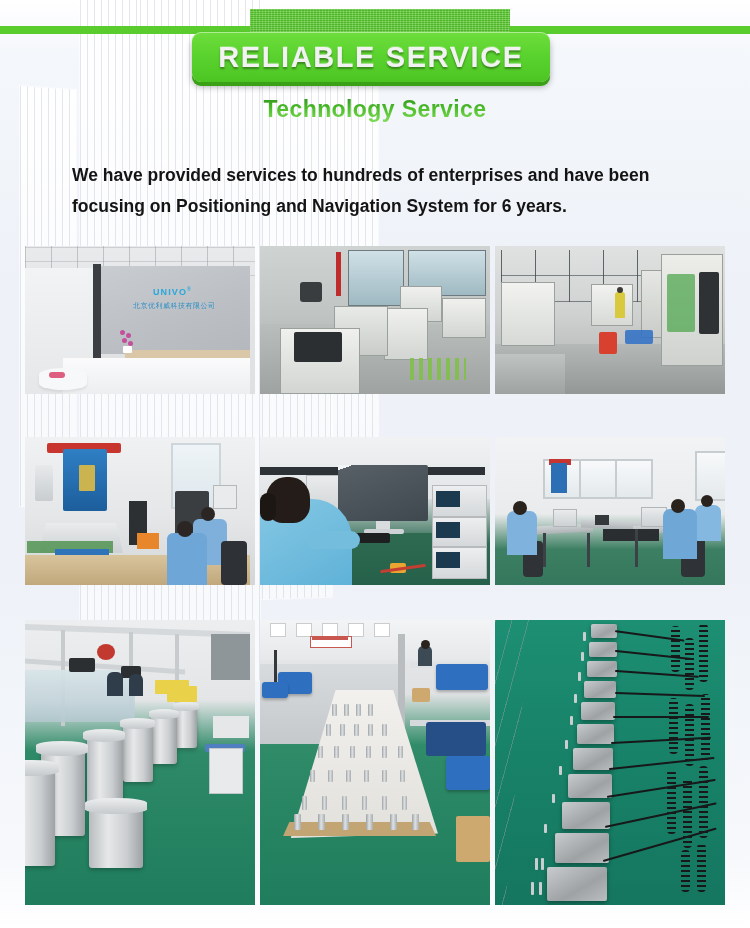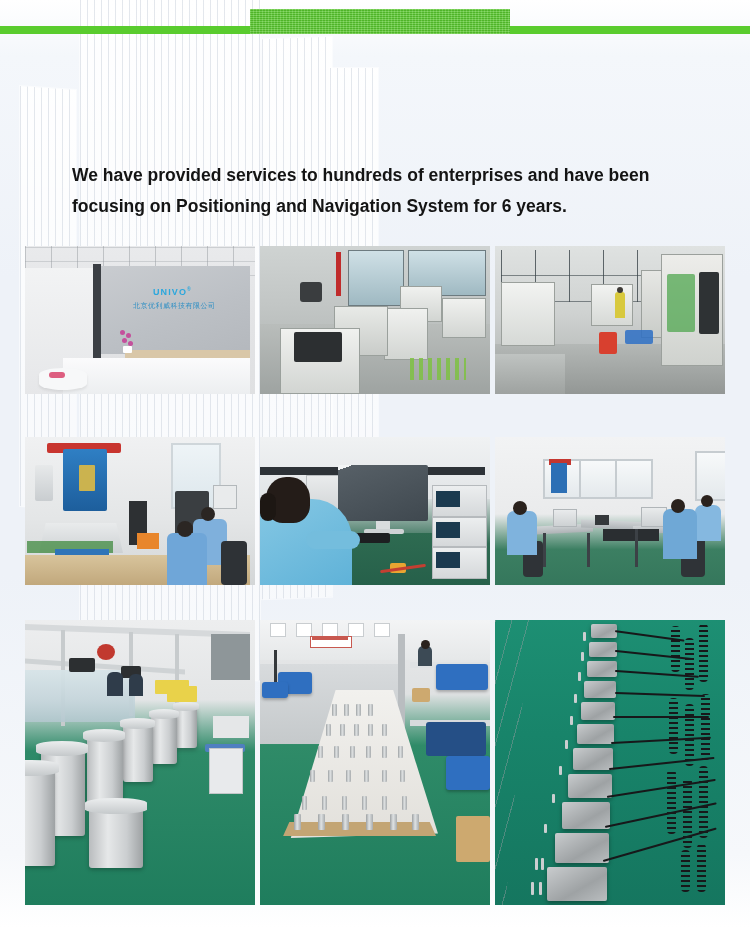--- a/index.html
+++ b/index.html
@@ -307,20 +307,24 @@
   <div class="bg-buildings">
     <div class="bld b5"></div>
     <div class="bld b1"></div>
     <div class="bld b2"></div>
     <div class="bld b3"></div>
     <div class="bld b4"></div>
   </div>
 
   <div class="topbar"></div>
   <div class="tab-block"></div>
+  <div class="ribbon">
+    <span class="ribbon-text">RELIABLE SERVICE</span>
+  </div>
+  <div class="subtitle">Technology Service</div>
 
   <div class="lede">We have provided services to hundreds of enterprises and have been focusing on Positioning and Navigation System for 6 years.</div>
 
   <div class="grid row1">
 
     <div class="photo p1">
       <div class="ceiling"></div>
       <div class="wallL"></div>
       <div class="pillar"></div>
       <div class="wallR"></div>

